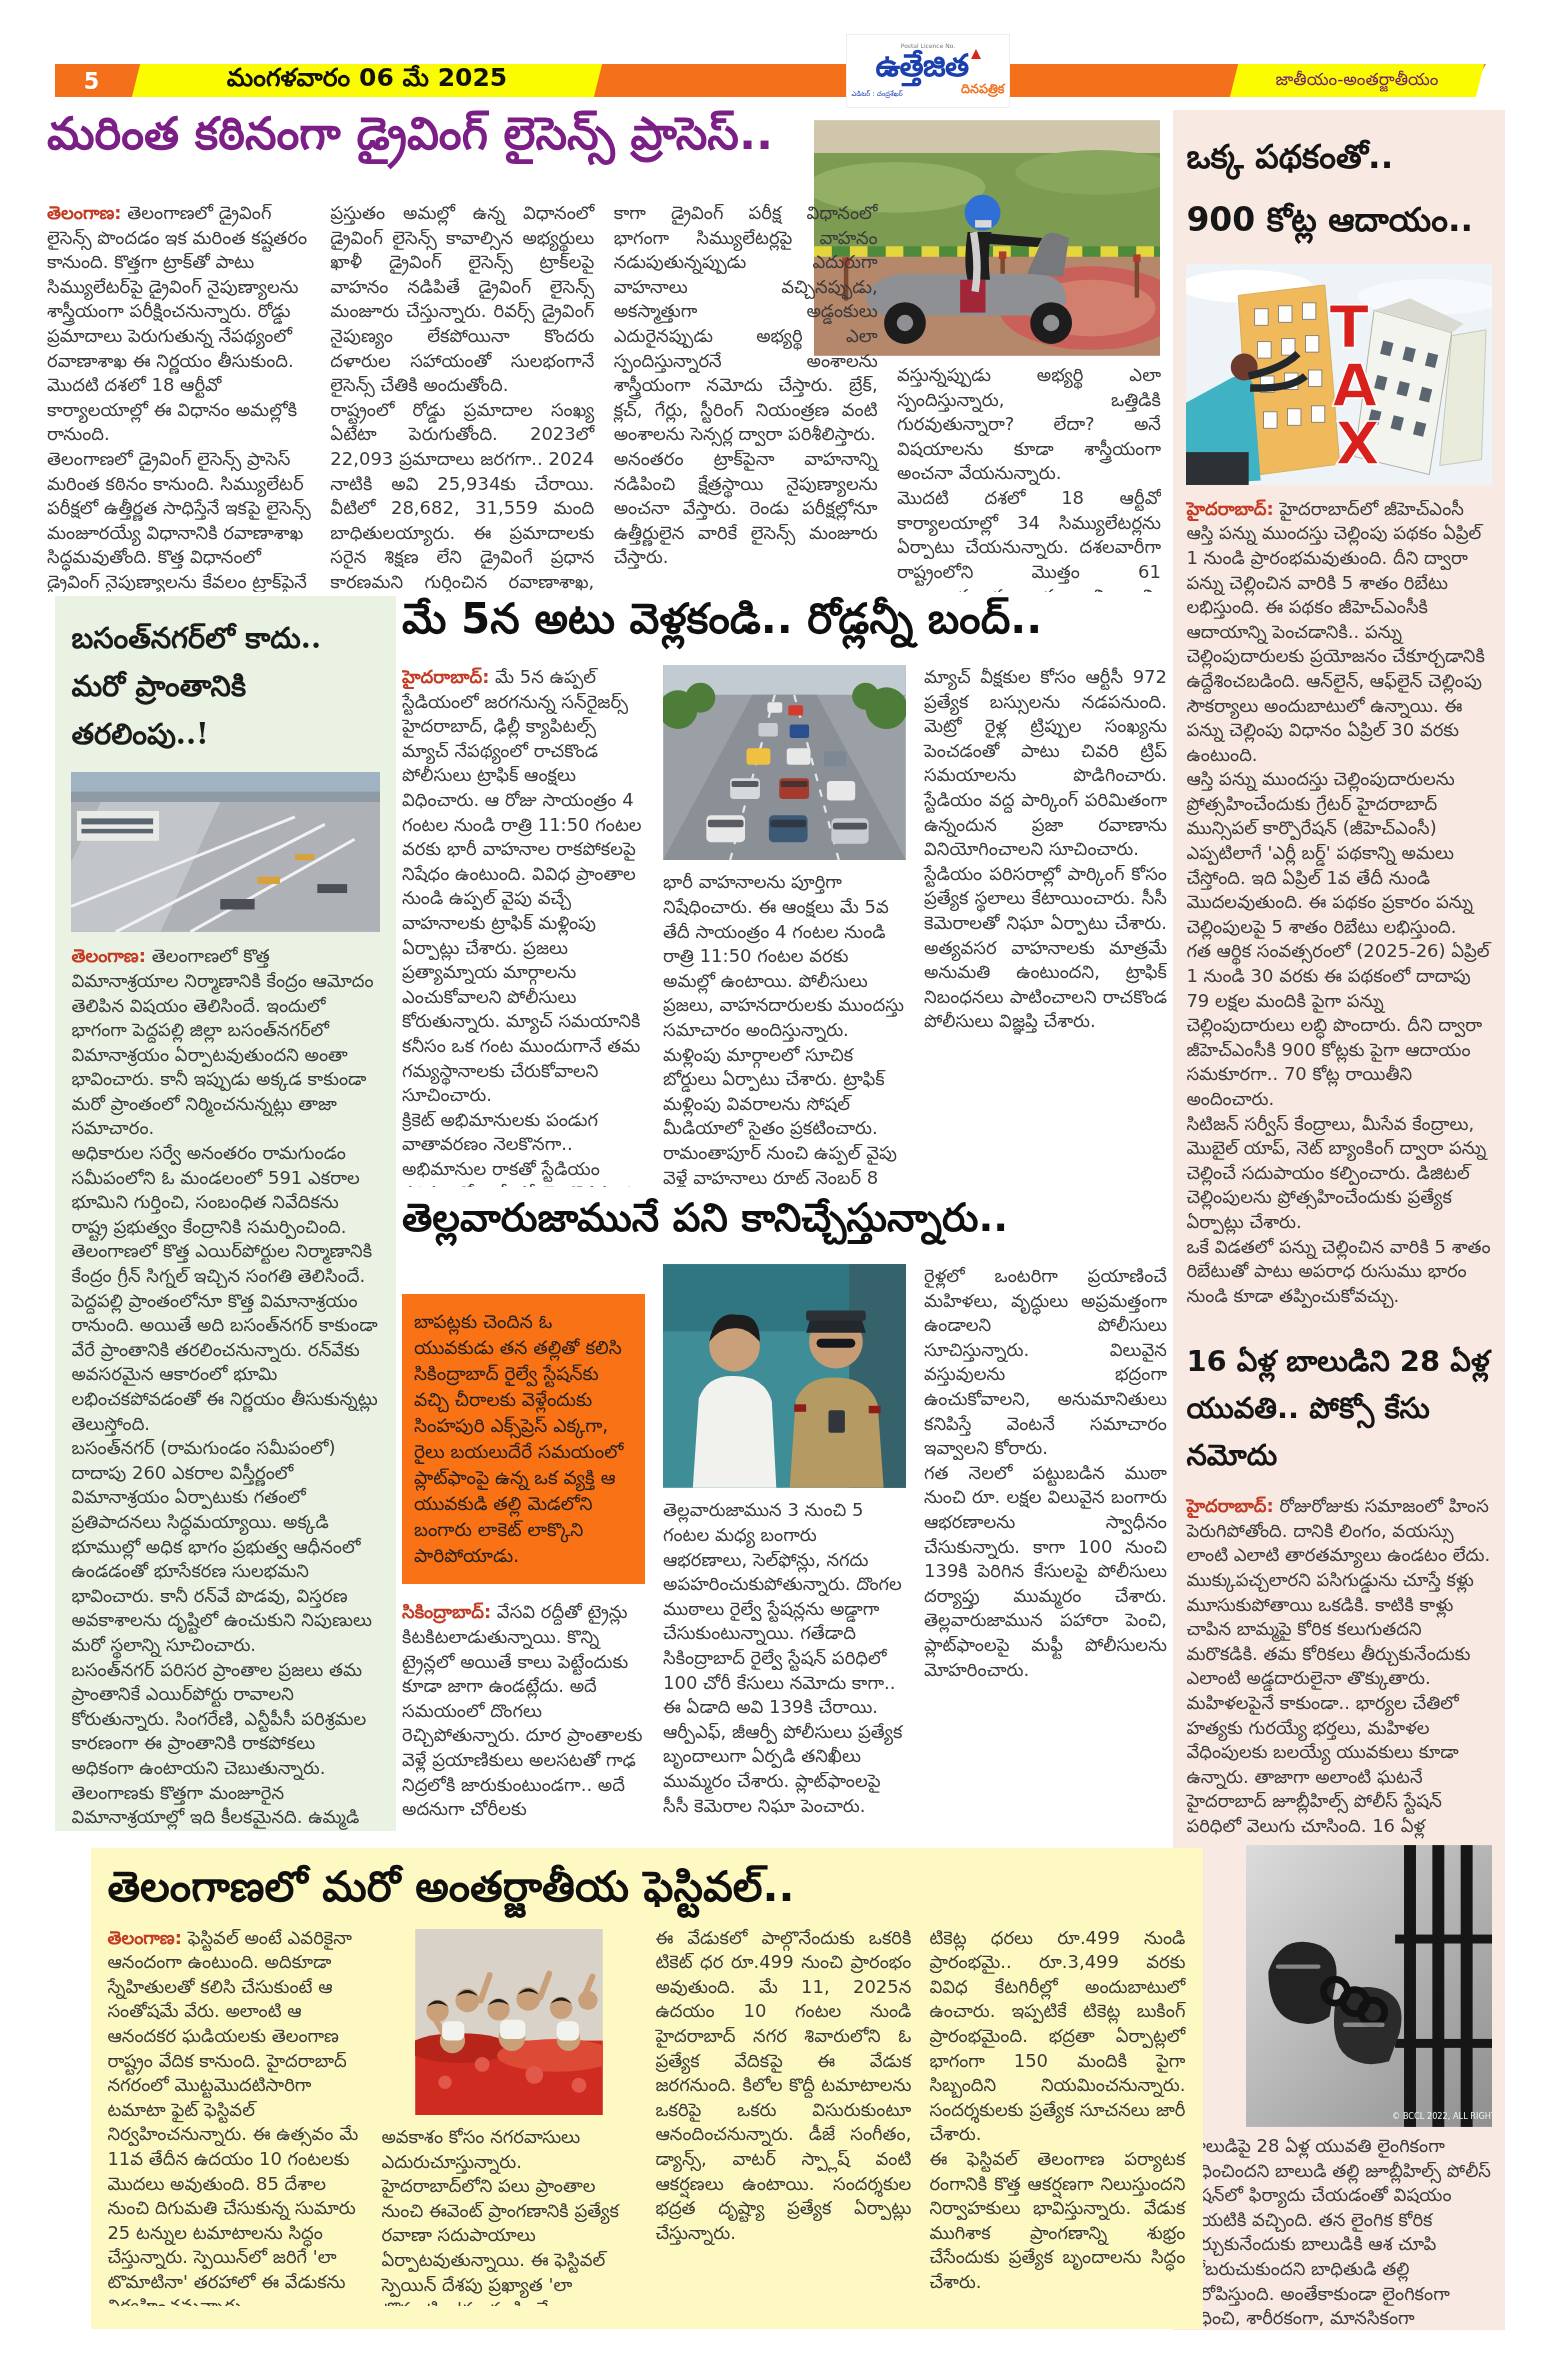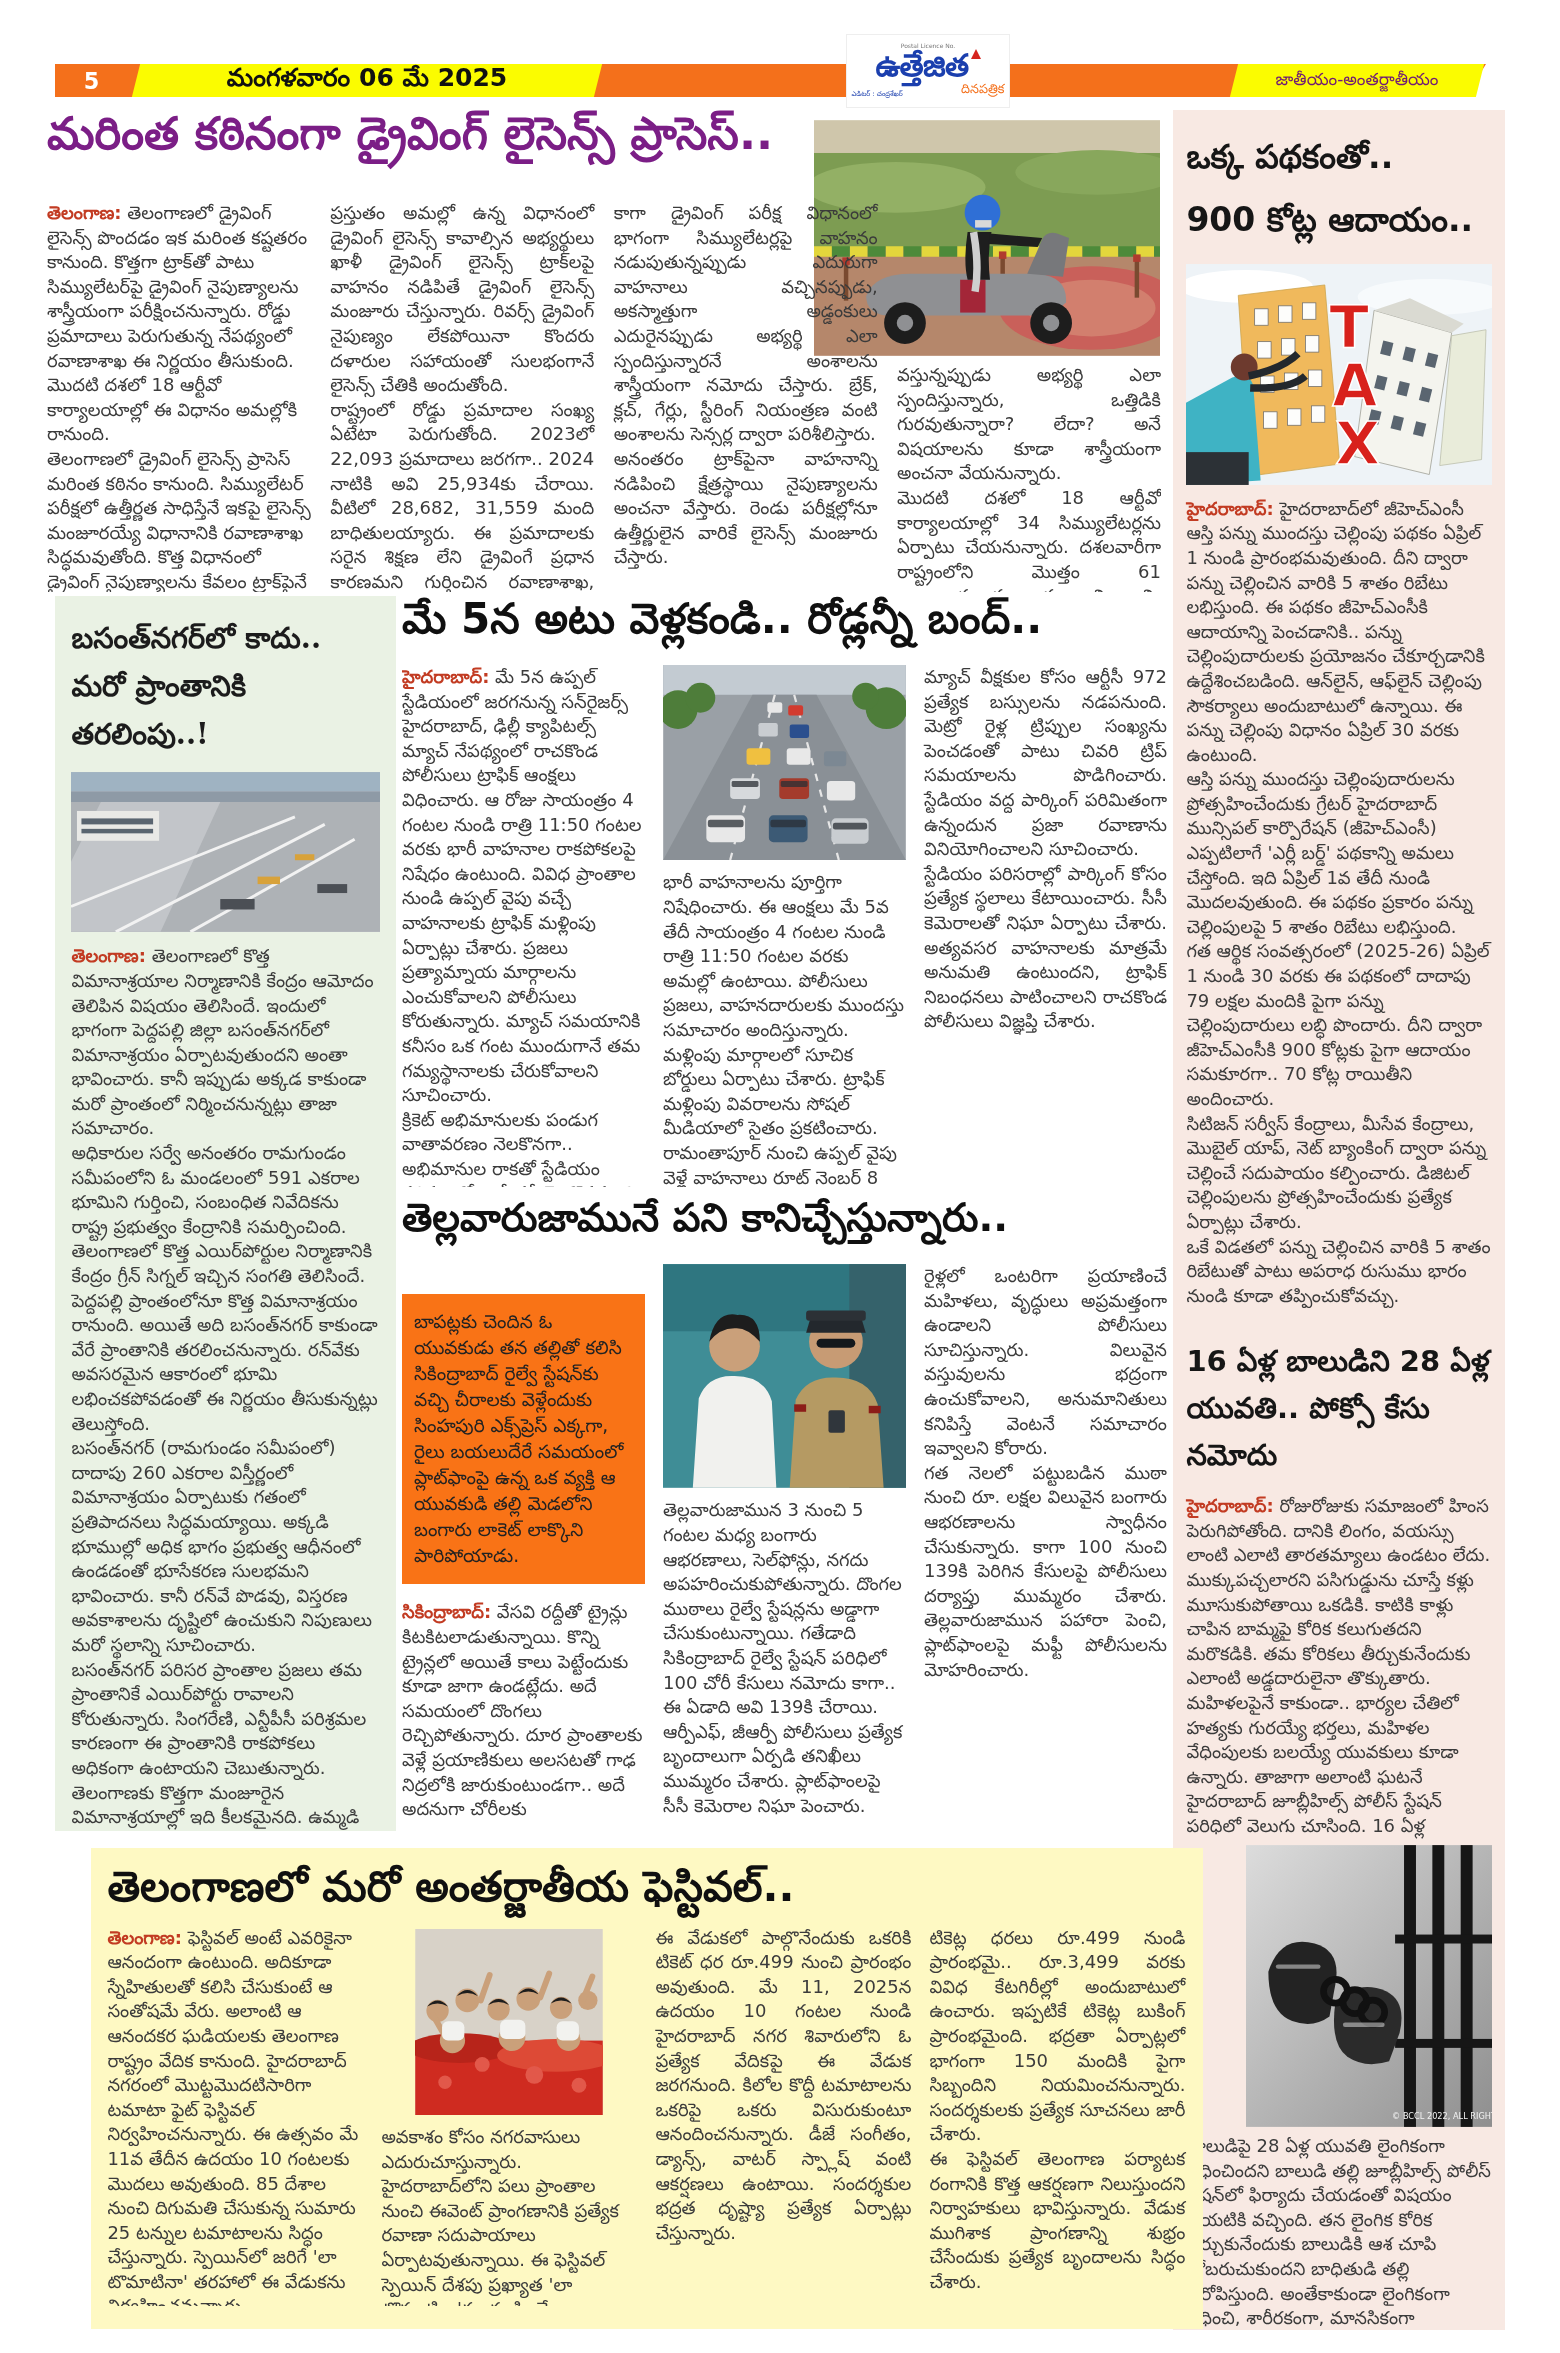--- a/index.html
+++ b/index.html
@@ -18,21 +18,21 @@
   .edition-text{left:1234px;width:246px;font-size:17px;font-weight:normal;color:#701a75;}
   .logo-box{position:absolute;left:846px;top:34px;width:162px;height:72px;background:#fff;z-index:4;
             display:flex;flex-direction:column;align-items:center;justify-content:center;border:0.7px solid #eee;}
   .postal{font-size:6px;color:#777;line-height:1;}
   .logo-row{display:flex;align-items:flex-start;}
   .logo-title{font-size:31px;font-weight:bold;color:#1B3FAE;line-height:1.05;letter-spacing:-0.7px;}
   .flame{width:0;height:0;border-left:5.2px solid transparent;border-right:5.2px solid transparent;
          border-bottom:10.4px solid #D6251F;margin:0 0 19.4px 2.2px;}
   .logo-bottom{width:100%;display:flex;justify-content:space-between;padding:0 4.5px;box-sizing:border-box;align-items:flex-end;}
   .editor{font-size:6.7px;color:#1B3FAE;}
-  .logo-tagline{font-size:12.7px;color:#F4701B;font-weight:normal;}
+  .logo-tagline{font-size:12.7px;color:#F4701B;font-weight:bold;}
   
   .hl-purple{font-size:45px;font-weight:bold;color:#7B1E86;line-height:1.05;}
   .hl-black{font-weight:bold;color:#101010;line-height:1.1;}
   .dateline{color:#C23B22;font-weight:bold;}
   .colp{white-space:pre-line;text-align:justify;}
   .body-sm{font-size:18px;line-height:24.6px;color:#3b3b3b;}
   .photo{display:block;}
   
   .art-license{position:absolute;left:47px;top:110px;width:1114px;height:486px;}
   .art-license .hl-purple{width:768px;}

